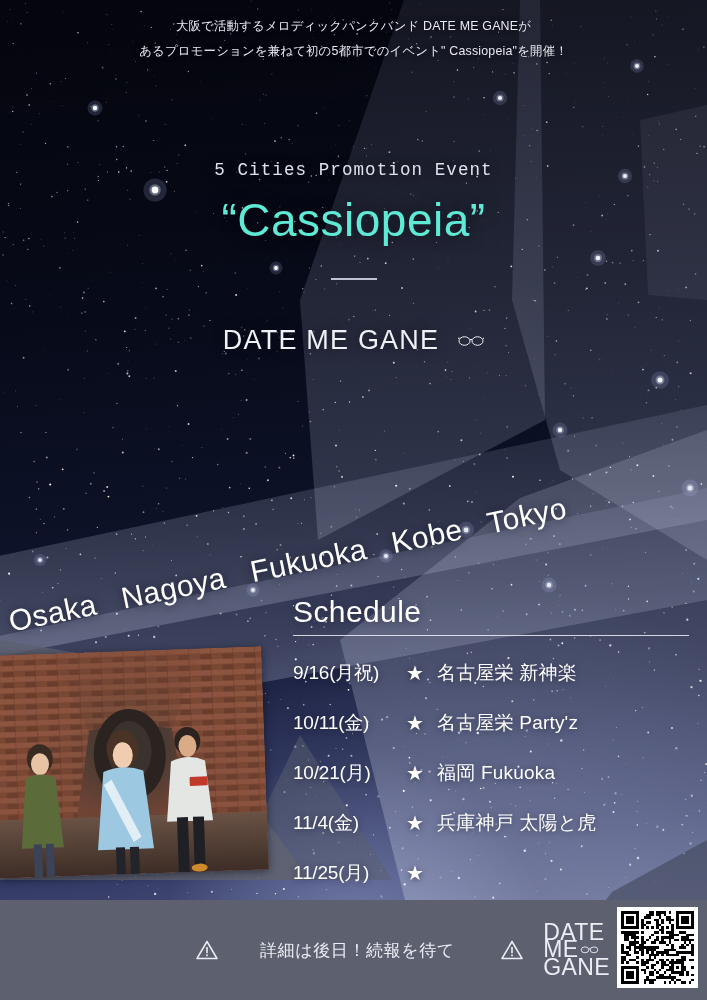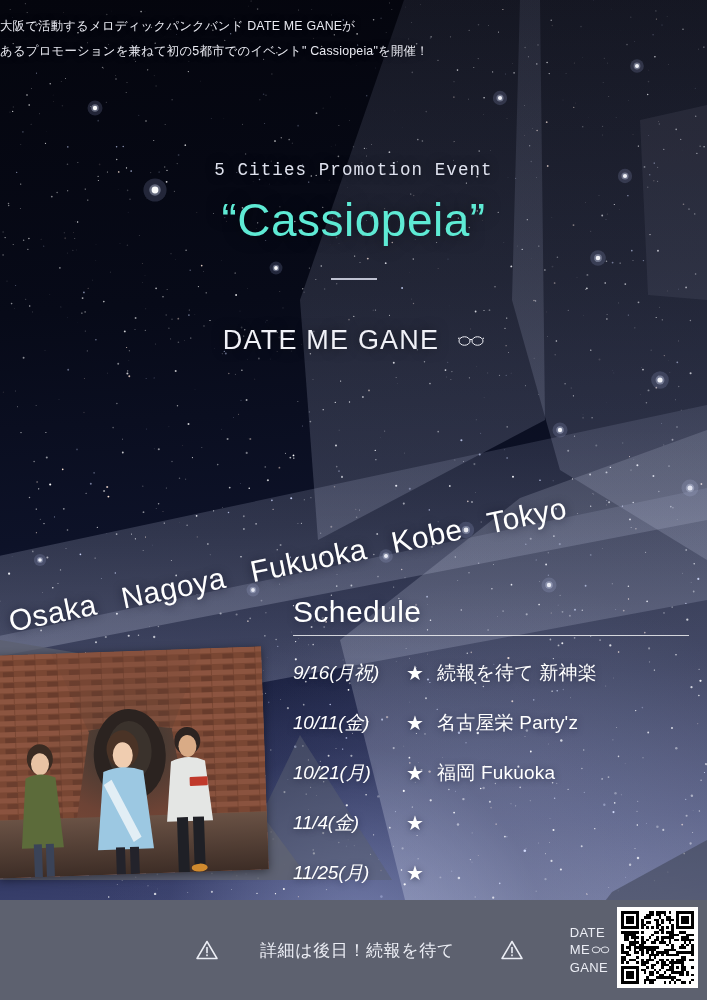--- a/index.html
+++ b/index.html
@@ -26,21 +26,21 @@
       linear-gradient(176deg, #04050d 0%, #070a18 30%, #0d1228 52%, #1a2040 68%, #2e3560 82%, #4b5280 94%, #646a93 100%);
   }
   .stars, .stars2, .stars3 { position:absolute; inset:0; }
 
   
   .facet { position:absolute; inset:0; }
 
   
   .lede {
     position: absolute; top: 14px; left: 0; right: 0;
-    color: #e9eaf2;
+    text-align: center; color: #e9eaf2;
     font-size: 12.4px; line-height: 25px; letter-spacing: .2px;
     text-shadow: 0 0 6px rgba(0,0,0,.6);
   }
   .eyebrow {
     position:absolute; top:160px; left:0; right:0; text-align:center;
     color:#dfe2ee; font-size:17.5px; letter-spacing:1.1px; font-weight:300;
     text-shadow:0 0 10px rgba(0,0,0,.55);
     font-family:Liberation Mono, monospace;
   }
   .maintitle {
@@ -85,21 +85,21 @@
   .sched-rule {
     margin-top:6px; height:1px; width:100%;
     background:rgba(255,255,255,.78);
   }
   .sched-row {
     display:flex; align-items:center; height:50px; margin-top:0px;
     color:#ffffff; font-size:19px; font-weight:300;
     text-shadow:0 1px 6px rgba(20,24,48,.55);
   }
   .sched-row:first-of-type { margin-top:12px; }
-  .sched-date { width:100px; flex:none; letter-spacing:-.2px;font-style:italic; }
+  .sched-date { width:100px; flex:none; letter-spacing:-.2px; }
   .sched-star { width:44px; flex:none; text-align:center; font-size:20px; line-height:1; }
   .sched-venue { flex:1; letter-spacing:.2px; }
 
   
   #photo {
     position:absolute; left:-5px; top:651px; width:270px; height:223px;
     transform: rotate(-2.0deg);
     overflow:hidden;
     box-shadow:0 2px 10px rgba(0,0,0,.45);
   }
@@ -113,21 +113,21 @@
     position:absolute; left:0; bottom:0; width:707px; height:100px;
     display:flex; align-items:center;
   }
   .warn { width:22px; height:20px; flex:none; }
   .foot-note {
     color:#eceef5; font-size:17px; font-weight:400; letter-spacing:.6px;
     white-space:nowrap;
   }
   .logo {
     position:absolute; right:97px; bottom:24px;
-    color:#eceef5; font-size:13px; line-height:17.5px; font-weight:300;
+    color:#eceef5; font-size:23px; line-height:17.5px; font-weight:300;
     letter-spacing:.4px; text-align:left;
   }
   .logo .row { display:flex; align-items:center; gap:1px; }
   .logo .gl { width:19px; height:9px; }
   #qr {
     position:absolute; right:9px; bottom:12px;
     width:81px; height:81px; background:#fff; padding:4px;
   }
 </style>
 </head>
@@ -1805,35 +1805,36 @@
     </svg>
   </div>
 
   <div id="schedule">
     <div class="sched-title">Schedule</div>
     <div class="sched-rule"></div>
     <div id="sched-rows">
         <div class="sched-row">
           <span class="sched-date">9/16(月祝)</span>
           <span class="sched-star">★</span>
-          <span class="sched-venue">続報を待て 新神楽</span>
+          <span class="sched-venue">名古屋栄 新神楽</span>
         </div>
         <div class="sched-row">
           <span class="sched-date">10/11(金)</span>
           <span class="sched-star">★</span>
           <span class="sched-venue">名古屋栄 Party'z</span>
         </div>
         <div class="sched-row">
           <span class="sched-date">10/21(月)</span>
           <span class="sched-star">★</span>
           <span class="sched-venue">福岡 Fukuoka</span>
         </div>
         <div class="sched-row">
           <span class="sched-date">11/4(金)</span>
           <span class="sched-star">★</span>
+          <span class="sched-venue">兵庫神戸 太陽と虎</span>
         </div>
         <div class="sched-row">
           <span class="sched-date">11/25(月)</span>
           <span class="sched-star">★</span>
         </div>
       </div>
   </div>
 
   <div id="footer">
     <svg class="facet" viewBox="0 0 707 118" preserveAspectRatio="none">

